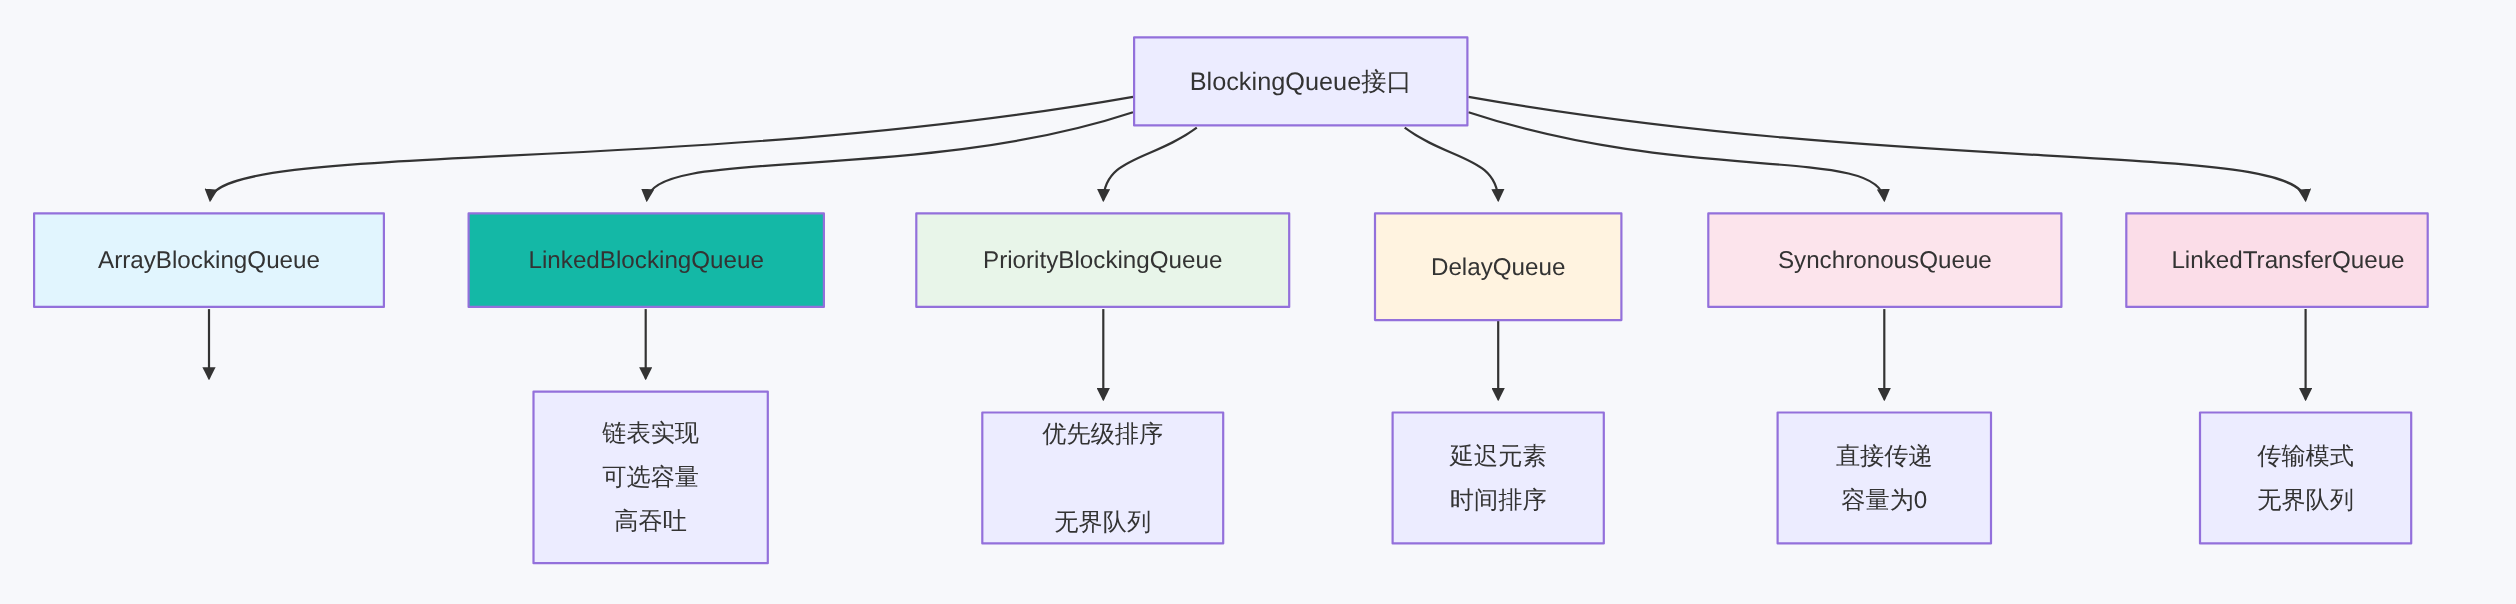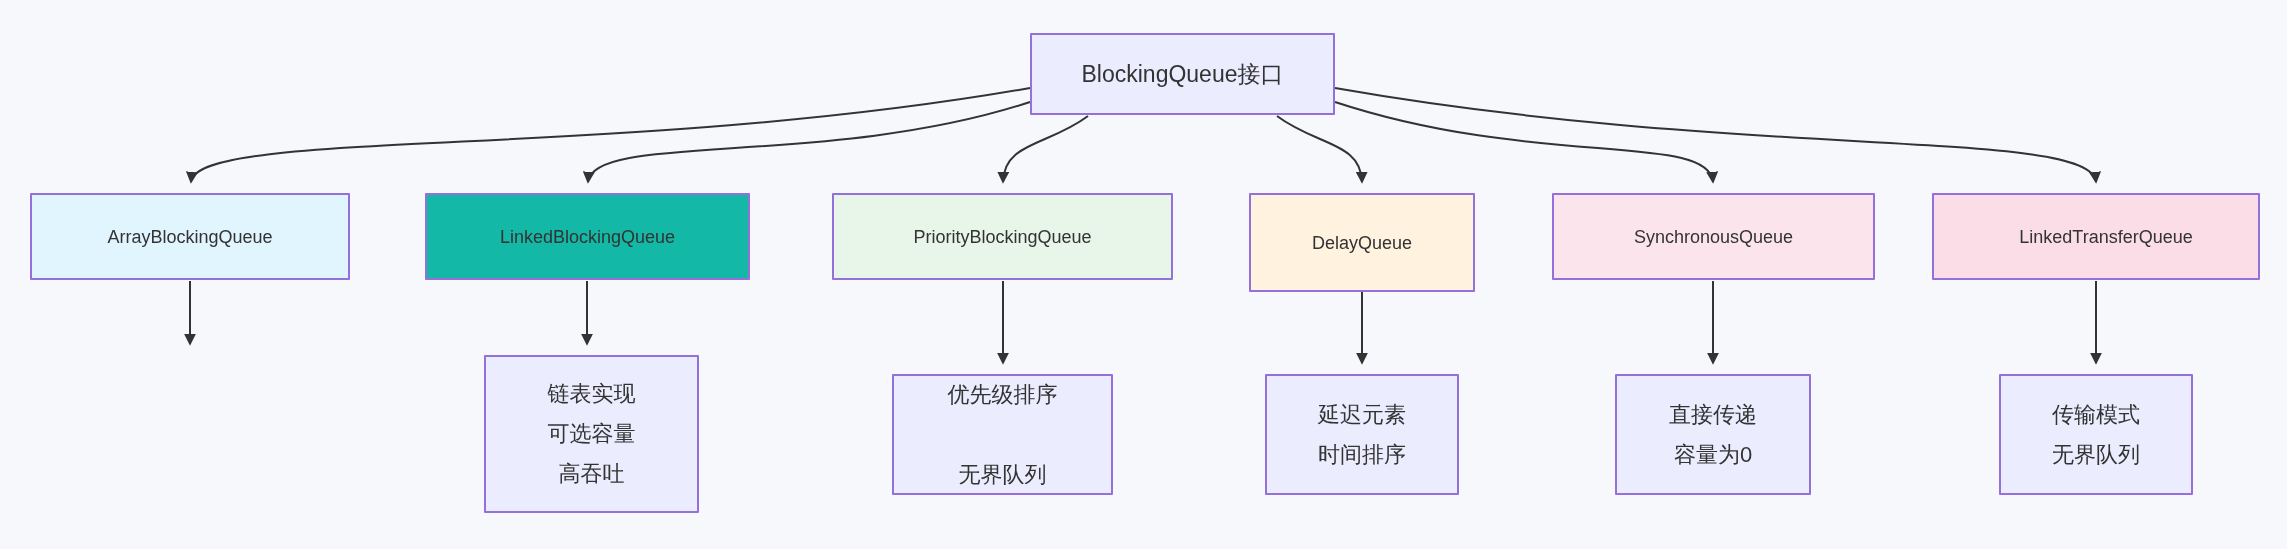--- a/index.html
+++ b/index.html
@@ -38,38 +38,38 @@
     position:absolute;
     display:flex;
     flex-direction:column;
     align-items:center;
     justify-content:center;
     border:2px solid var(--border);
     border-radius:1px;
     text-align:center;
   }
   .node .label{
-    font-size:18px;
+    font-size:22px;
     line-height:28px;
     white-space:nowrap;
   }
   .root-node .label{font-size:23px;}
   .desc-line{
     font-size:22px;
     line-height:40px;
     white-space:nowrap;
   }
   
   .root-node{left:1030px;top:33px;width:305px;height:82px;}
   .c1{left:30px;  top:193px;width:320px;height:87px;}
   .c2{left:425px; top:193px;width:325px;height:87px;}
   .c3{left:832px; top:193px;width:341px;height:87px;}
   .c4{left:1249px;top:193px;width:226px;height:99px;}
   .c5{left:1552px;top:193px;width:323px;height:87px;}
-  .c6{left:1932px;top:193px;width:328px;height:87px;padding-left:20px;}
+  .c6{left:1932px;top:193px;width:276px;height:87px;padding-left:20px;}
   .d1{left:84px;  top:355px;width:212px;height:158px;}
   .d2{left:484px; top:355px;width:215px;height:158px;}
   .d3{left:892px; top:374px;width:221px;height:121px;}
   .d4{left:1265px;top:374px;width:194px;height:121px;}
   .d5{left:1615px;top:374px;width:196px;height:121px;}
   .d6{left:1999px;top:374px;width:194px;height:121px;}
 </style>
 </head>
 <body style="background: rgb(247, 248, 251);">
 

